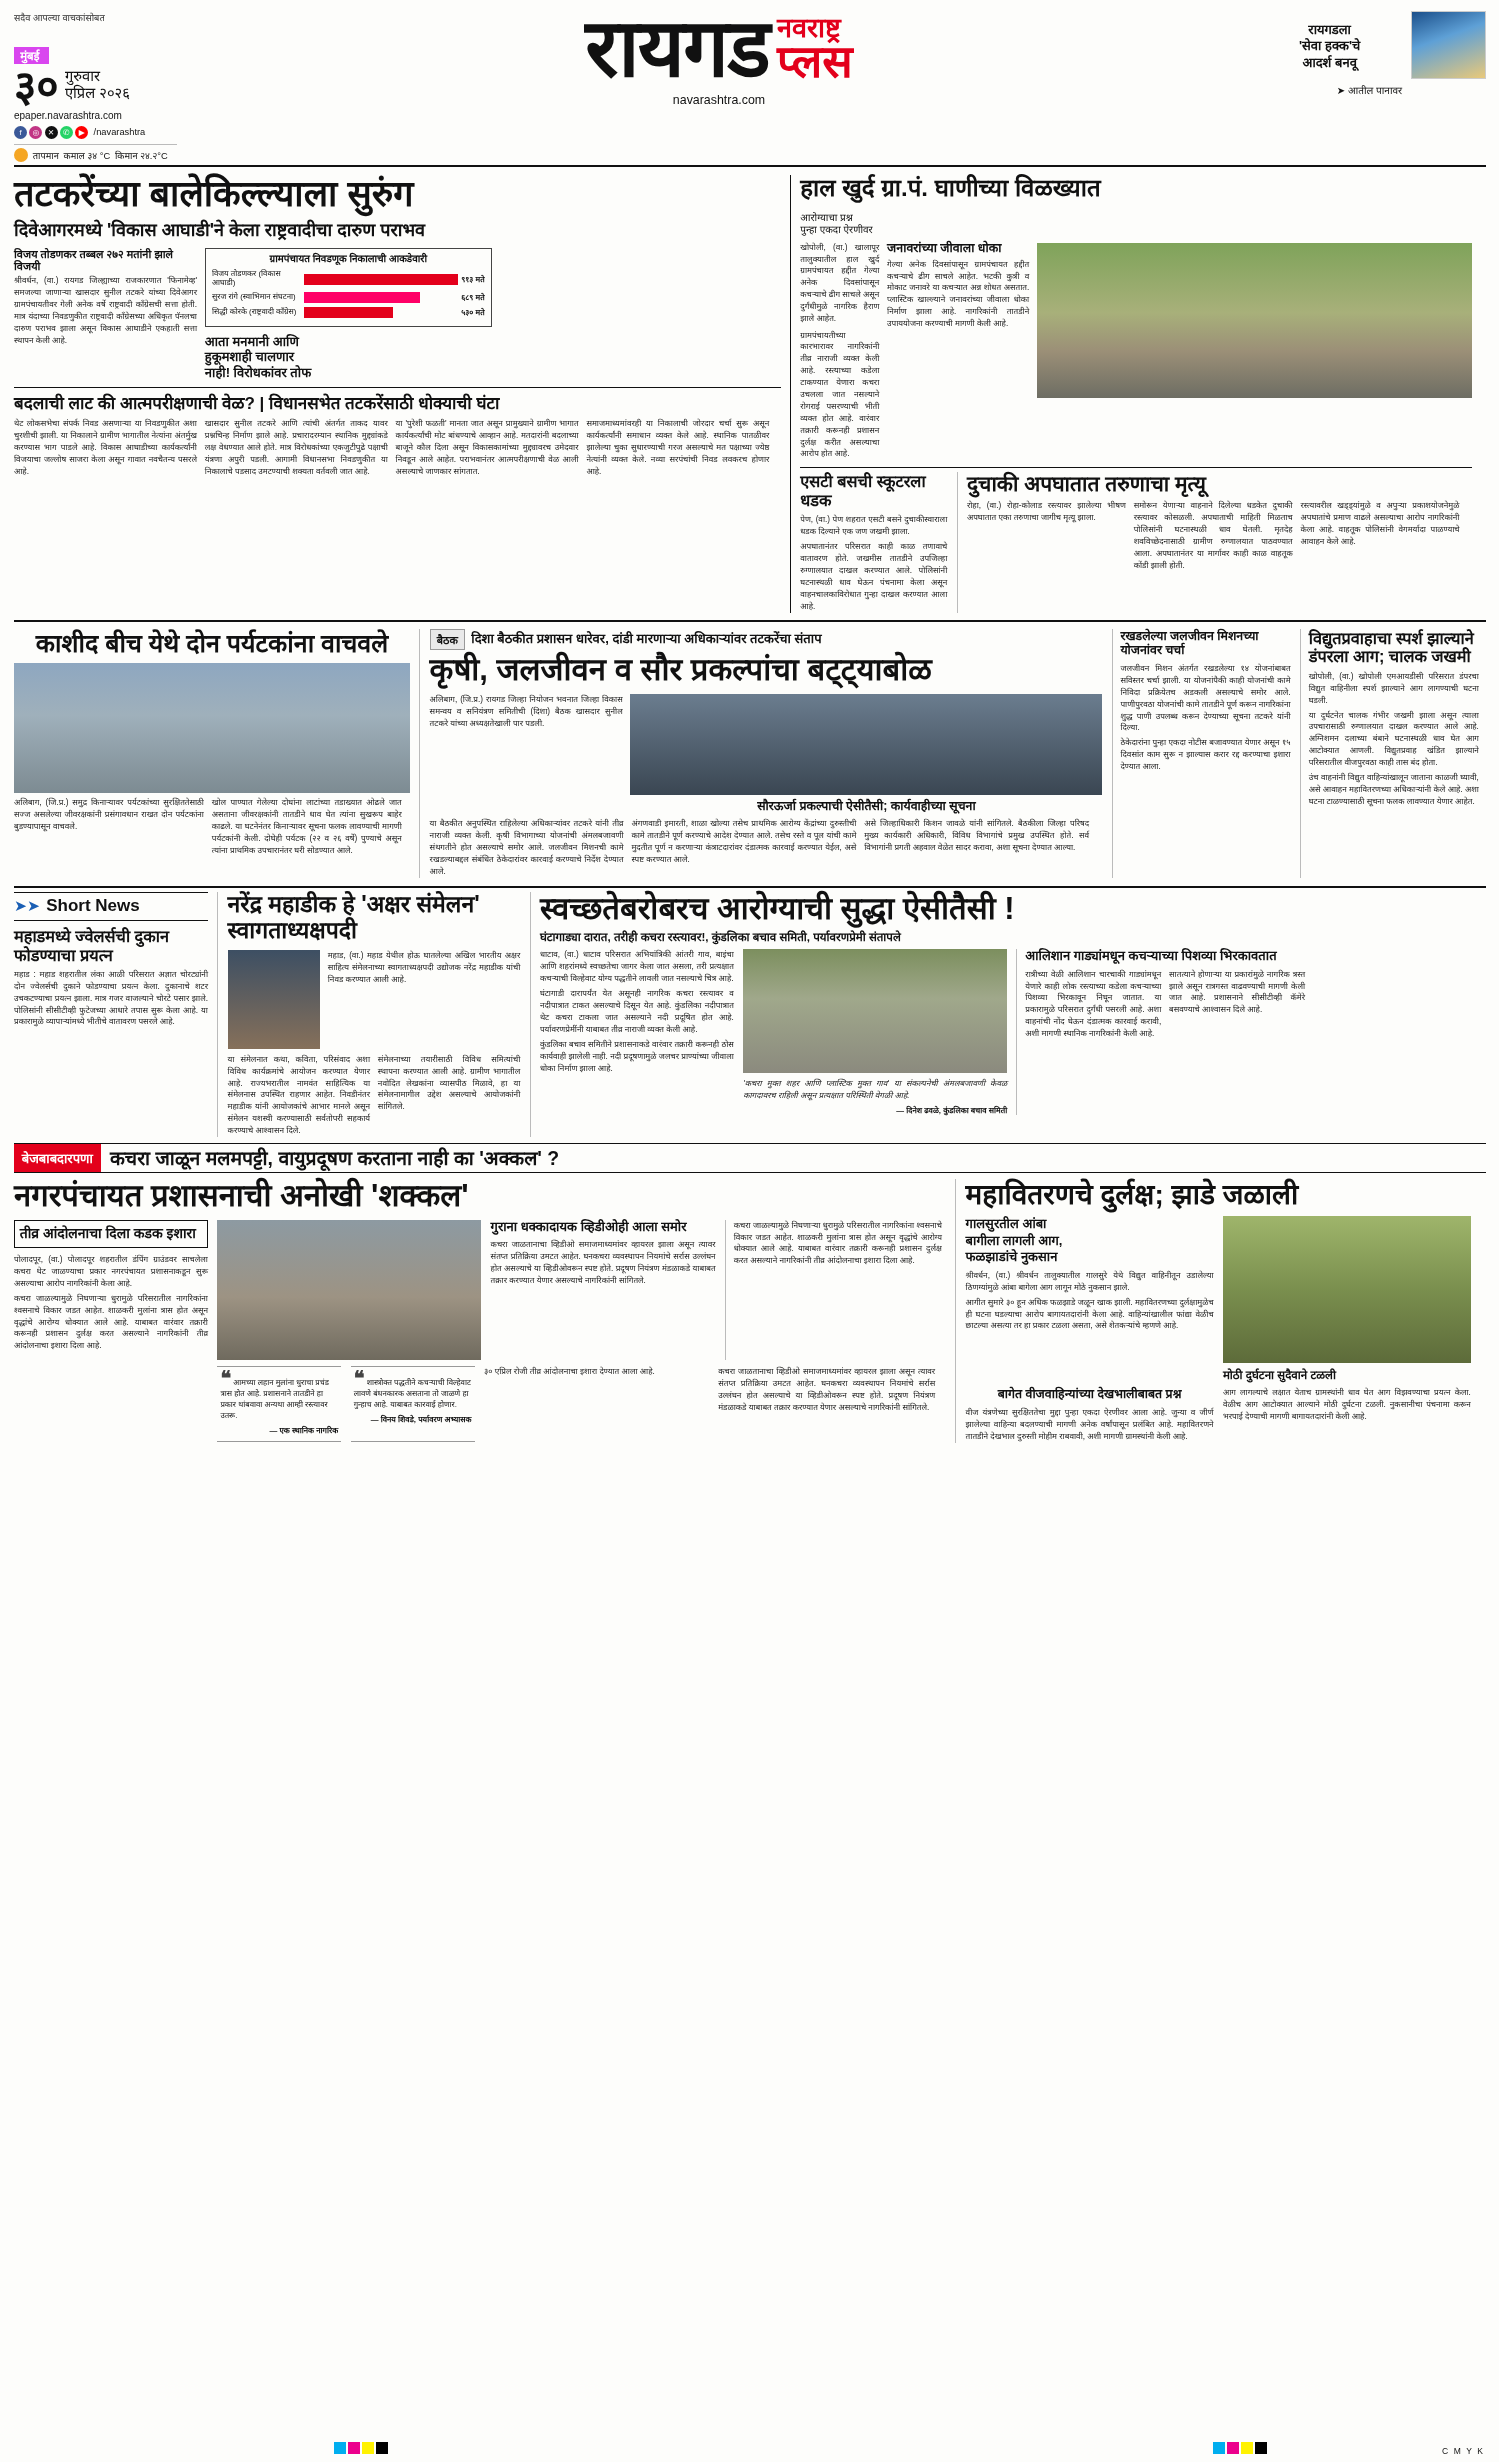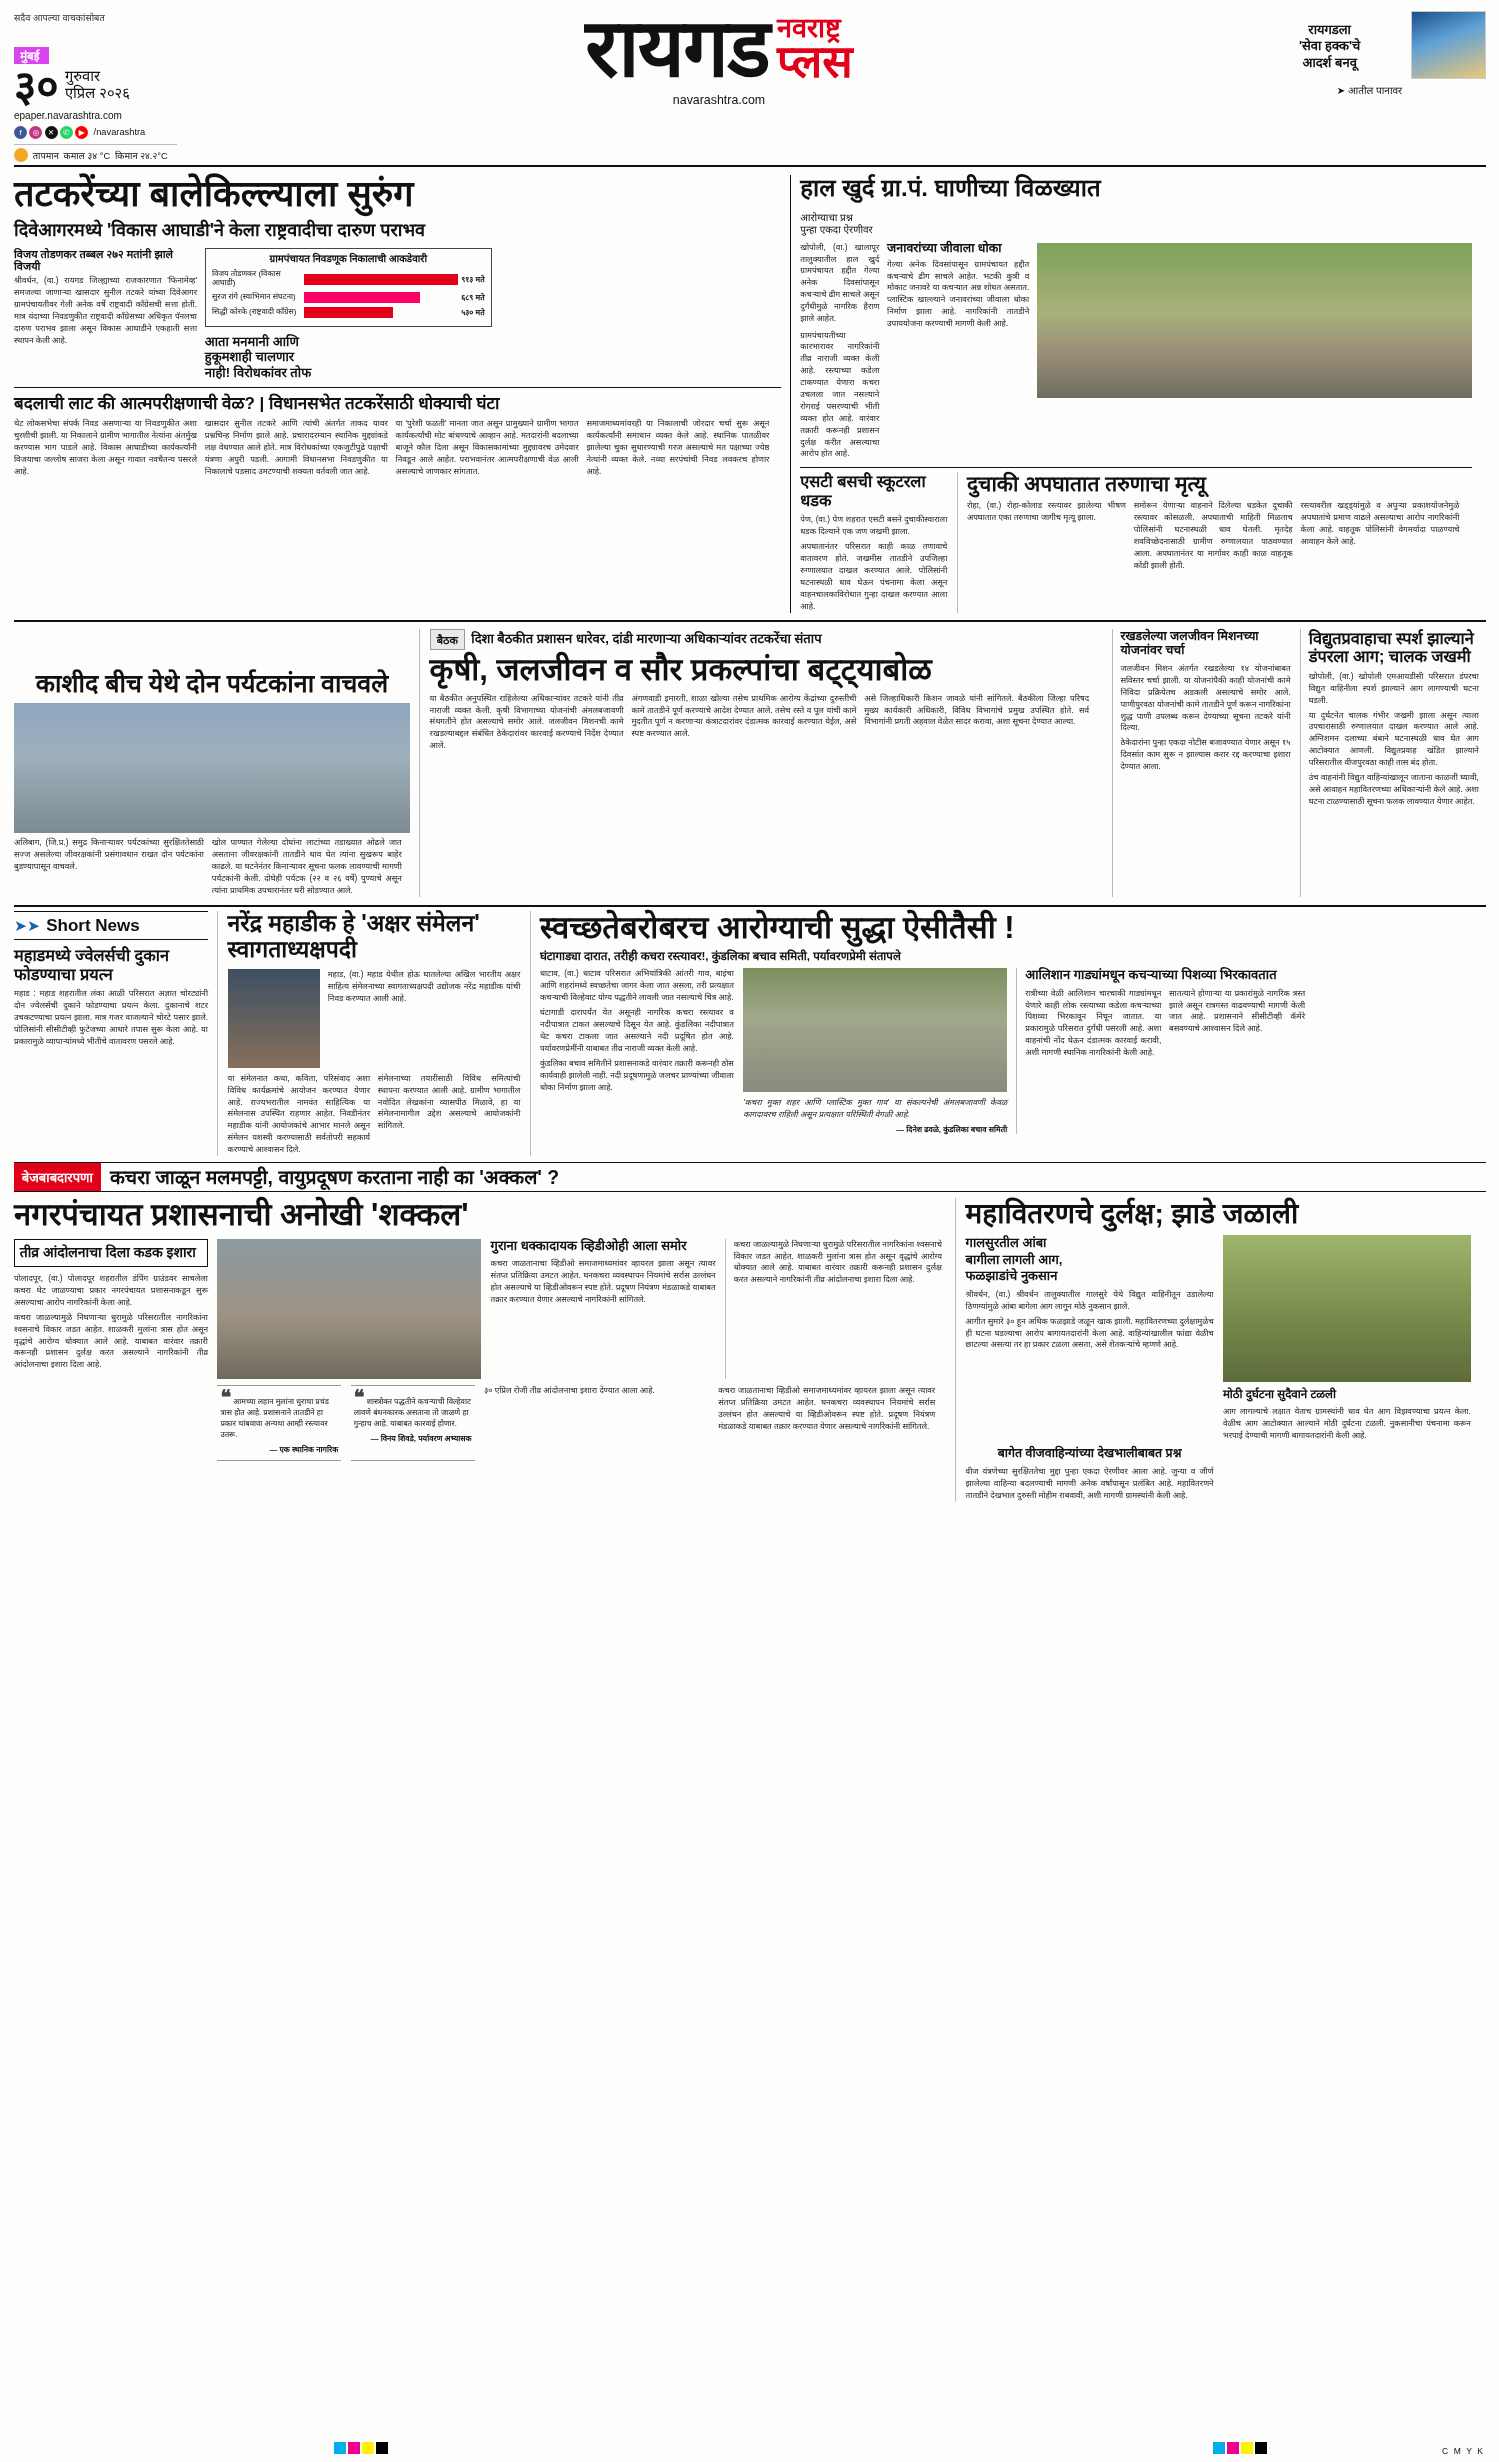--- a/index.html
+++ b/index.html
@@ -83,21 +83,21 @@
 
   .quote-box { border-top:0.8px solid #999; border-bottom:0.8px solid #999; padding:4.7px 3.1px; font-size:7.8px; line-height:1.45; }
   .quote-mark { font-size:20px; font-weight:bold; color:#444; line-height:0.6; }
   .quote-attr { text-align:right; font-weight:bold; font-size:7.8px; margin-top:3.1px; }
 
   .cmyk { display:flex; gap:1.6px; }
   .cmyk span { width:12.4px; height:12.4px; display:block; }
 
   .hr-thick { border-top:2.3px solid #111; margin:7.8px 0 0; }
   .hr-med { border-top:1.6px solid #111; margin:6.2px 0 0; }
-  .center { text-align:center;margin-top:40px; }
+  .center { text-align:center; }
 </style>
 </head>
 <body>
 
 <div class="page">
 
   <div class="masthead">
     <div class="mh-left">
       <div class="mh-tagline">सदैव आपल्या वाचकांसोबत</div>
       <div class="mh-city">मुंबई</div>
@@ -255,20 +255,27 @@
         <div style="width:190px;" class="body-txt">खोल पाण्यात गेलेल्या दोघांना लाटांच्या तडाख्यात ओढले जात असताना जीवरक्षकांनी तातडीने धाव घेत त्यांना सुखरूप बाहेर काढले. या घटनेनंतर किनाऱ्यावर सूचना फलक लावण्याची मागणी पर्यटकांनी केली. दोघेही पर्यटक (२२ व २६ वर्षे) पुण्याचे असून त्यांना प्राथमिक उपचारानंतर घरी सोडण्यात आले.</div>
       </div>
     </div>
 
     <div style="width:683px;border-left:0.8px solid #bbb;padding-left:9.3px;">
       <div style="display:flex;align-items:center;gap:6.2px;">
         <span class="tag-gray">बैठक</span>
         <span class="hl" style="font-size:13px;">दिशा बैठकीत प्रशासन धारेवर, दांडी मारणाऱ्या अधिकाऱ्यांवर तटकरेंचा संताप</span>
       </div>
       <div class="hl" style="font-size:31px;margin-top:3.1px;">कृषी, जलजीवन व सौर प्रकल्पांचा बट्ट्याबोळ</div>
+      <div style="display:flex;gap:7.8px;margin-top:6.2px;">
+        <div style="width:194px;" class="body-txt">अलिबाग, (जि.प्र.) रायगड जिल्हा नियोजन भवनात जिल्हा विकास समन्वय व सनियंत्रण समितीची (दिशा) बैठक खासदार सुनील तटकरे यांच्या अध्यक्षतेखाली पार पडली.</div>
+        <div style="width:474px;">
+          <div class="photo" style="width:100%;height:101px;background:linear-gradient(180deg,#6b7d8f,#3a4652);"></div>
+          <div class="hl center" style="font-size:12.4px;margin-top:4.7px;">सौरऊर्जा प्रकल्पाची ऐसीतैसी; कार्यवाहीच्या सूचना</div>
+        </div>
+      </div>
       <div style="display:flex;gap:7.8px;margin-top:4.7px;">
         <div style="width:194px;" class="body-txt">या बैठकीत अनुपस्थित राहिलेल्या अधिकाऱ्यांवर तटकरे यांनी तीव्र नाराजी व्यक्त केली. कृषी विभागाच्या योजनांची अंमलबजावणी संथगतीने होत असल्याचे समोर आले. जलजीवन मिशनची कामे रखडल्याबद्दल संबंधित ठेकेदारांवर कारवाई करण्याचे निर्देश देण्यात आले.</div>
         <div style="width:225px;" class="body-txt">अंगणवाडी इमारती, शाळा खोल्या तसेच प्राथमिक आरोग्य केंद्रांच्या दुरुस्तीची कामे तातडीने पूर्ण करण्याचे आदेश देण्यात आले. तसेच रस्ते व पूल यांची कामे मुदतीत पूर्ण न करणाऱ्या कंत्राटदारांवर दंडात्मक कारवाई करण्यात येईल, असे स्पष्ट करण्यात आले.</div>
         <div style="width:225px;" class="body-txt">असे जिल्हाधिकारी किशन जावळे यांनी सांगितले. बैठकीला जिल्हा परिषद मुख्य कार्यकारी अधिकारी, विविध विभागांचे प्रमुख उपस्थित होते. सर्व विभागांनी प्रगती अहवाल वेळेत सादर करावा, अशा सूचना देण्यात आल्या.</div>
       </div>
     </div>
 
     <div style="width:179px;border-left:0.8px solid #bbb;padding-left:7.8px;">
       <div class="hl" style="font-size:12.4px;line-height:1.2;">रखडलेल्या जलजीवन मिशनच्या योजनांवर चर्चा</div>
       <div class="body-txt" style="margin-top:4.7px;">जलजीवन मिशन अंतर्गत रखडलेल्या १४ योजनांबाबत सविस्तर चर्चा झाली. या योजनांपैकी काही योजनांची कामे निविदा प्रक्रियेतच अडकली असल्याचे समोर आले. पाणीपुरवठा योजनांची कामे तातडीने पूर्ण करून नागरिकांना शुद्ध पाणी उपलब्ध करून देण्याच्या सूचना तटकरे यांनी दिल्या.</div>

